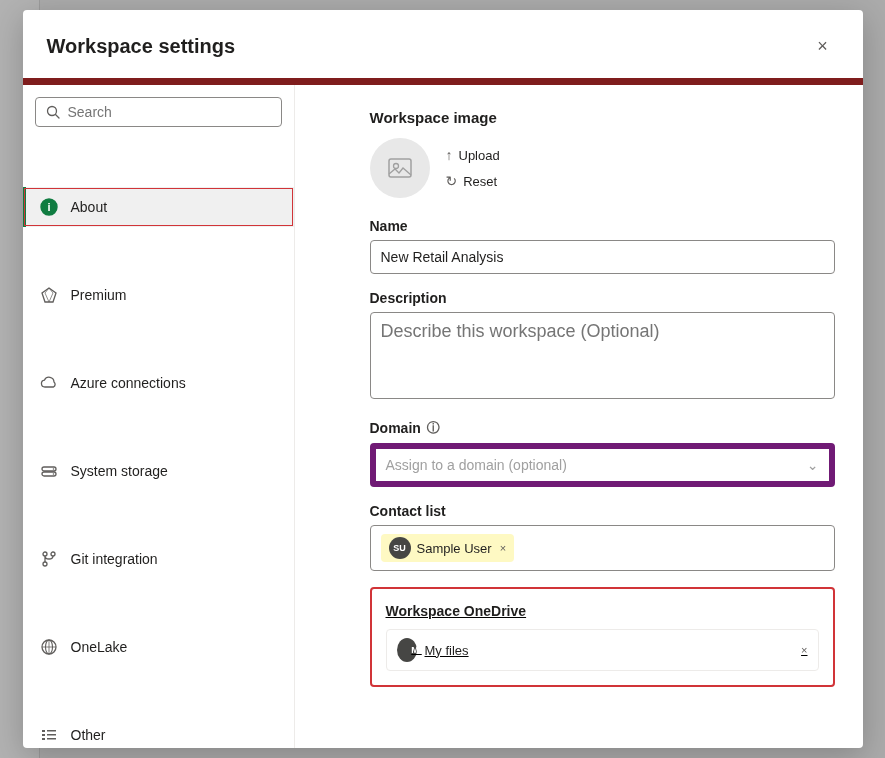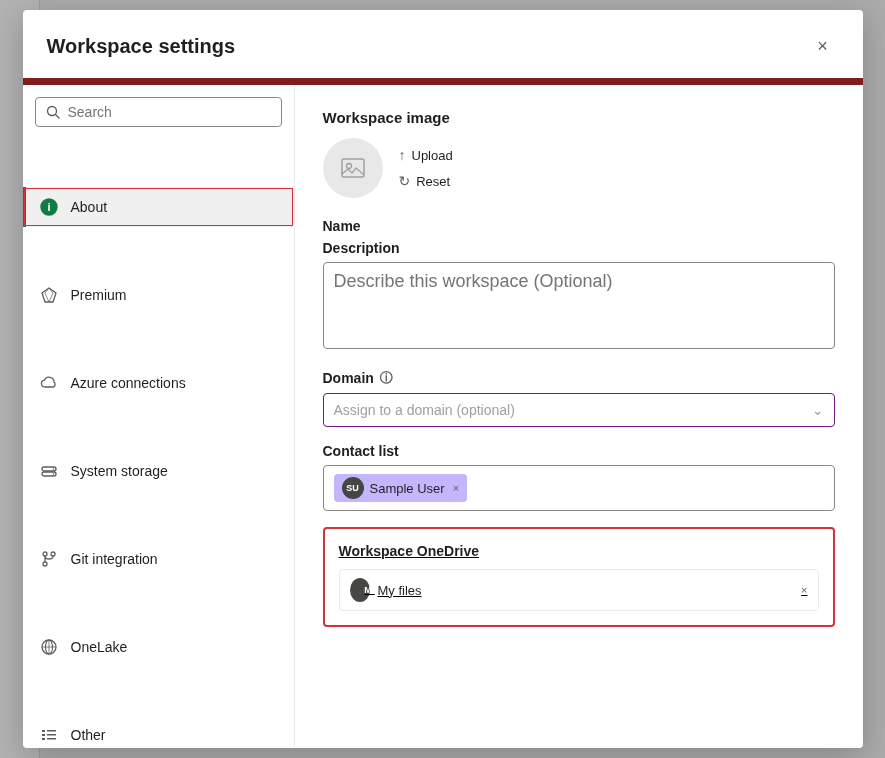--- a/index.html
+++ b/index.html
@@ -184,20 +184,21 @@
     .chevron-icon {
       color: #605e5c;
       font-size: 12px;
     }
 
     
     .right-content {
       flex: 1;
       padding: 24px 28px;
       overflow-y: auto;
+      margin-left: 47px;
     }
 
     .section-title {
       font-size: 15px;
       font-weight: 600;
       color: #201f1e;
       margin-bottom: 12px;
     }
 
     
@@ -285,21 +286,21 @@
       color: #a0a0a0;
       font-family: inherit;
       resize: none;
       height: 87px;
       margin-bottom: 16px;
       outline: none;
     }
 
     .select-box {
       width: 100%;
-      border: 1px solid #701a75;
+      border: 6px solid #701a75;
       border-radius: 4px;
       padding: 8px 10px;
       font-size: 14px;
       color: #a0a0a0;
       font-family: inherit;
       display: flex;
       align-items: center;
       justify-content: space-between;
       margin-bottom: 16px;
       cursor: pointer;
@@ -316,21 +317,21 @@
       align-items: center;
       flex-wrap: wrap;
       gap: 6px;
       margin-bottom: 16px;
     }
 
     .tag {
       display: flex;
       align-items: center;
       gap: 6px;
-      background: #c4b5fd;
+      background: #fef9c3;
       border-radius: 4px;
       padding: 3px 8px;
       font-size: 13px;
       color: #201f1e;
     }
 
     .tag-avatar {
       width: 22px;
       height: 22px;
       border-radius: 50%;
@@ -541,20 +542,21 @@
               </button>
               <button class="image-action-btn">
                 <span class="action-icon">↻</span>
                 <span>Reset</span>
               </button>
             </div>
           </div>
 
           
           <div class="field-label">Name</div>
+          <input class="text-input" type="text" value="New Retail Analysis" style="">
 
           
           <div class="field-label">Description</div>
           <textarea class="textarea-input" placeholder="Describe this workspace (Optional)" style=""></textarea>
 
           
           <div class="field-label">
             <span>Domain</span>
             <span class="info-icon">ⓘ</span>
           </div>

